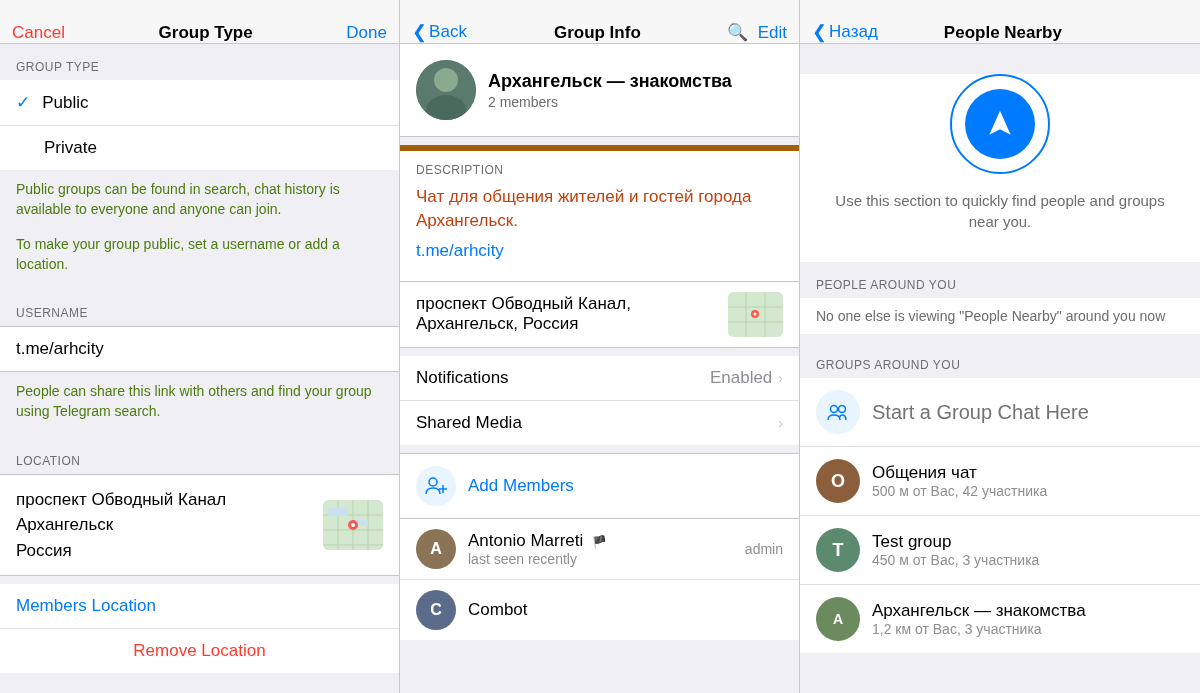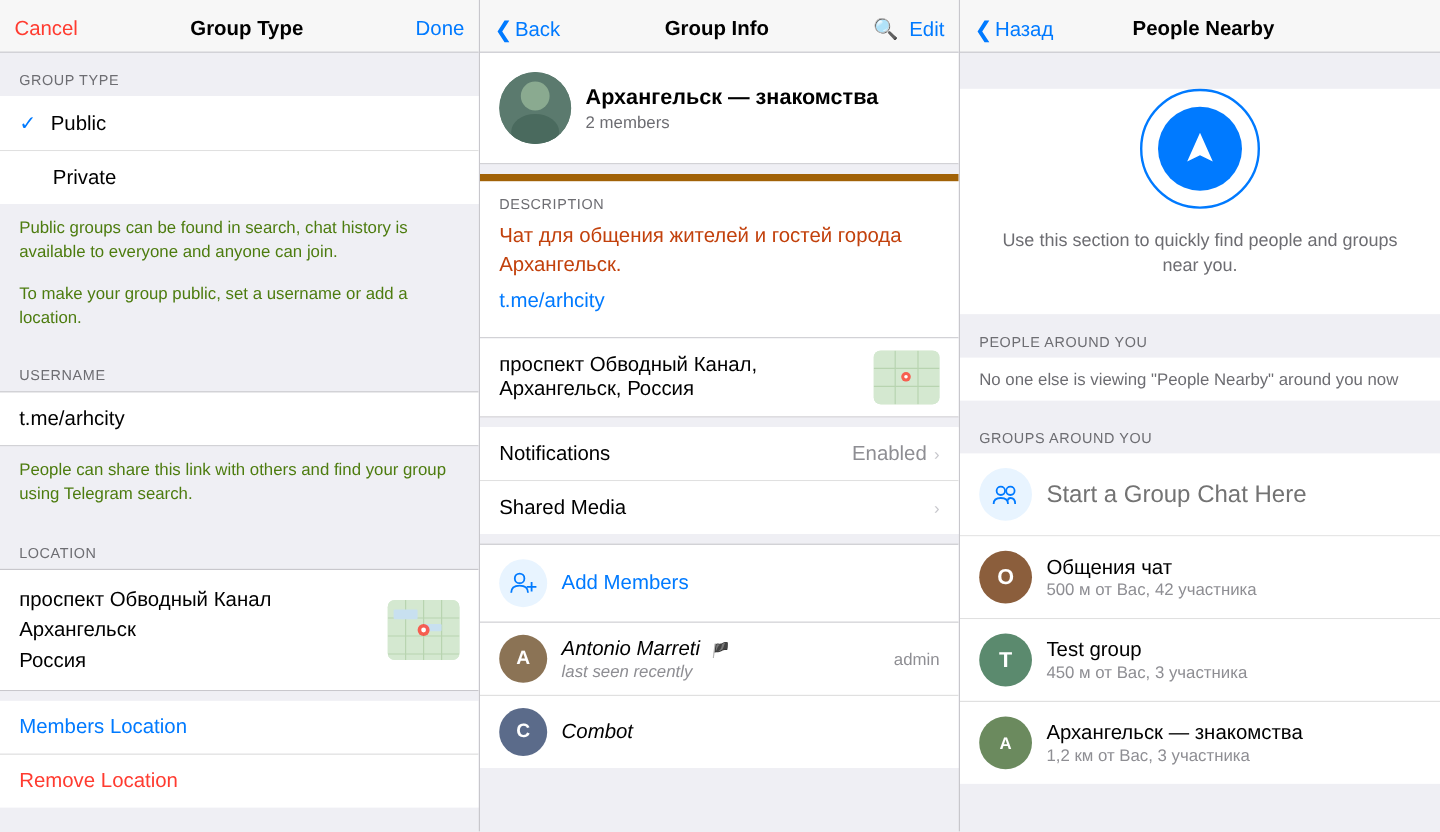--- a/index.html
+++ b/index.html
@@ -3,21 +3,21 @@
   <meta charset="utf-8">
   <style>
     * { margin: 0; padding: 0; box-sizing: border-box; }
     body { font-family: -apple-system, BlinkMacSystemFont, 'Helvetica Neue', Arial, sans-serif; background: #efeff4; width: 1200px; height: 693px; overflow: hidden; display: flex; }
 
     
     .panel { width: 400px; height: 693px; background: #efeff4; overflow: hidden; border-right: 1px solid #c8c7cc; display: flex; flex-direction: column; }
     .panel:last-child { border-right: none; }
 
     
-    .nav-bar { background: #f7f7f7; border-bottom: 1px solid #c8c7cc; height: 44px; display: flex; align-items: flex-start; justify-content: space-between; padding: 14px 12px; flex-shrink: 0; }
+    .nav-bar { background: #f7f7f7; border-bottom: 1px solid #c8c7cc; height: 44px; display: flex; align-items: flex-end; justify-content: space-between; padding: 0 12px; flex-shrink: 0; }
     .nav-title { font-size: 17px; font-weight: 600; color: #000; }
     .nav-btn { font-size: 17px; color: #007aff; background: none; border: none; cursor: pointer; }
     .nav-btn-red { color: #ff3b30; }
     .nav-btn-back { display: flex; align-items: center; gap: 2px; font-size: 17px; color: #007aff; background: none; border: none; cursor: pointer; }
 
     
     .section-header { font-size: 12px; color: #6d6d72; text-transform: uppercase; letter-spacing: 0.5px; padding: 16px 16px 6px 16px; background: #efeff4; }
 
     
     .list-section { background: #fff; margin-bottom: 0; }
@@ -33,21 +33,21 @@
     .username-value { font-size: 17px; color: #000; padding: 12px 16px; background: #fff; border-bottom: 1px solid #c8c7cc; border-top: 1px solid #c8c7cc; }
 
     
     .location-section { background: #fff; border-top: 1px solid #c8c7cc; border-bottom: 1px solid #c8c7cc; display: flex; align-items: center; padding: 12px 16px; }
     .location-text { flex: 1; }
     .location-text p { font-size: 17px; color: #000; line-height: 1.5; }
     .map-thumb { width: 60px; height: 50px; background: #d4e8d0; border-radius: 6px; overflow: hidden; display: flex; align-items: center; justify-content: center; flex-shrink: 0; }
 
     .action-link { font-size: 17px; padding: 12px 16px; background: #fff; }
     .action-link-blue { color: #007aff; }
-    .action-link-red { color: #ff3b30; }
+    .action-link-red { color: #ff3b30; text-align: center; }
 
     
     .group-header { background: #fff; padding: 16px; display: flex; align-items: center; gap: 12px; border-bottom: 1px solid #c8c7cc; }
     .group-avatar { width: 60px; height: 60px; border-radius: 30px; background: #5b8a6e; overflow: hidden; display: flex; align-items: center; justify-content: center; flex-shrink: 0; }
     .group-name { font-size: 18px; font-weight: 600; color: #000; }
     .group-members { font-size: 14px; color: #6d6d72; margin-top: 2px; }
 
     .description-section { background: #fff; border-top: 6px solid #a16207; border-bottom: 1px solid #c8c7cc; padding: 12px 16px; }
     .description-label { font-size: 12px; color: #6d6d72; text-transform: uppercase; letter-spacing: 0.5px; margin-bottom: 8px; }
     .description-text { font-size: 17px; color: #c2410c; line-height: 1.4; margin-bottom: 8px; }
@@ -60,21 +60,21 @@
     .settings-label { font-size: 17px; color: #000; flex: 1; }
     .settings-value { font-size: 17px; color: #8e8e93; margin-right: 6px; }
     .chevron { color: #c7c7cc; font-size: 14px; }
 
     .add-members-row { display: flex; align-items: center; padding: 12px 16px; background: #fff; border-top: 1px solid #c8c7cc; border-bottom: 1px solid #c8c7cc; gap: 12px; }
     .add-icon { width: 40px; height: 40px; border-radius: 20px; background: #e8f4ff; display: flex; align-items: center; justify-content: center; color: #007aff; font-size: 20px; }
     .add-label { font-size: 17px; color: #007aff; }
 
     .member-row { display: flex; align-items: center; padding: 10px 16px; background: #fff; border-bottom: 1px solid #e0e0e0; gap: 12px; }
     .member-avatar { width: 40px; height: 40px; border-radius: 20px; overflow: hidden; flex-shrink: 0; }
-    .member-info { flex: 1; font-style: italic; }
+    .member-info { flex: 1; }
     .member-name { font-size: 17px; color: #000; }
     .member-status { font-size: 14px; color: #8e8e93; }
     .member-role { font-size: 14px; color: #8e8e93; }
 
     
     .location-circle { width: 100px; height: 100px; border-radius: 50%; border: 2px solid #007aff; display: flex; align-items: center; justify-content: center; margin: 30px auto 16px auto; background: #fff; }
     .location-inner { width: 70px; height: 70px; border-radius: 50%; background: #007aff; display: flex; align-items: center; justify-content: center; color: #fff; font-size: 28px; }
     .nearby-desc { font-size: 15px; color: #6d6d72; text-align: center; padding: 0 30px 20px 30px; line-height: 1.4; }
 
     .groups-row { display: flex; align-items: center; padding: 12px 16px; background: #fff; border-bottom: 1px solid #e0e0e0; gap: 12px; }

